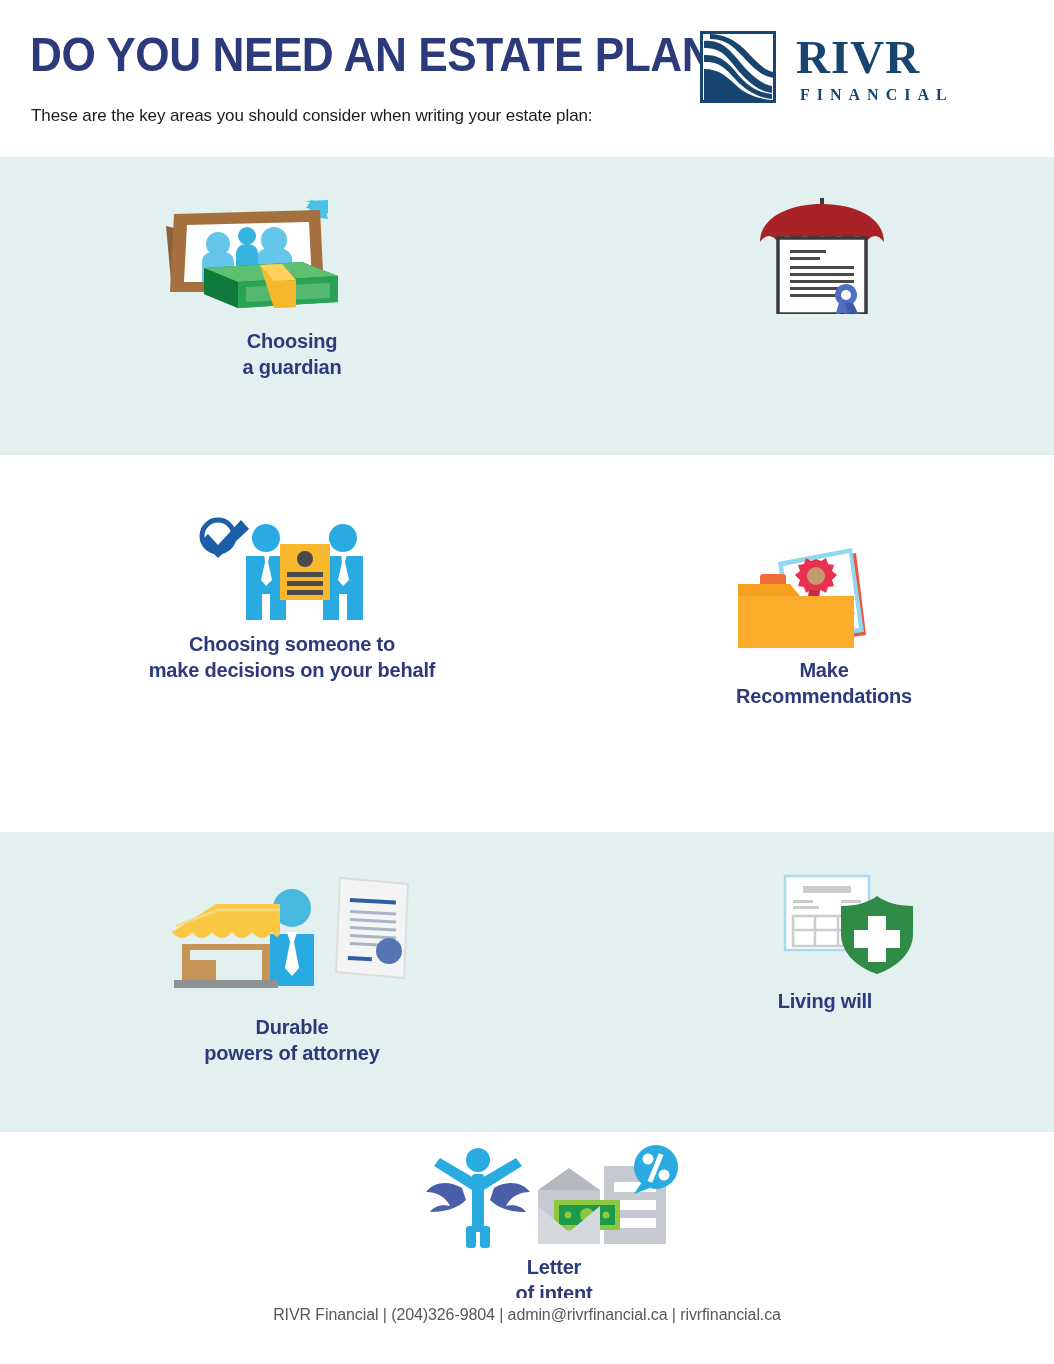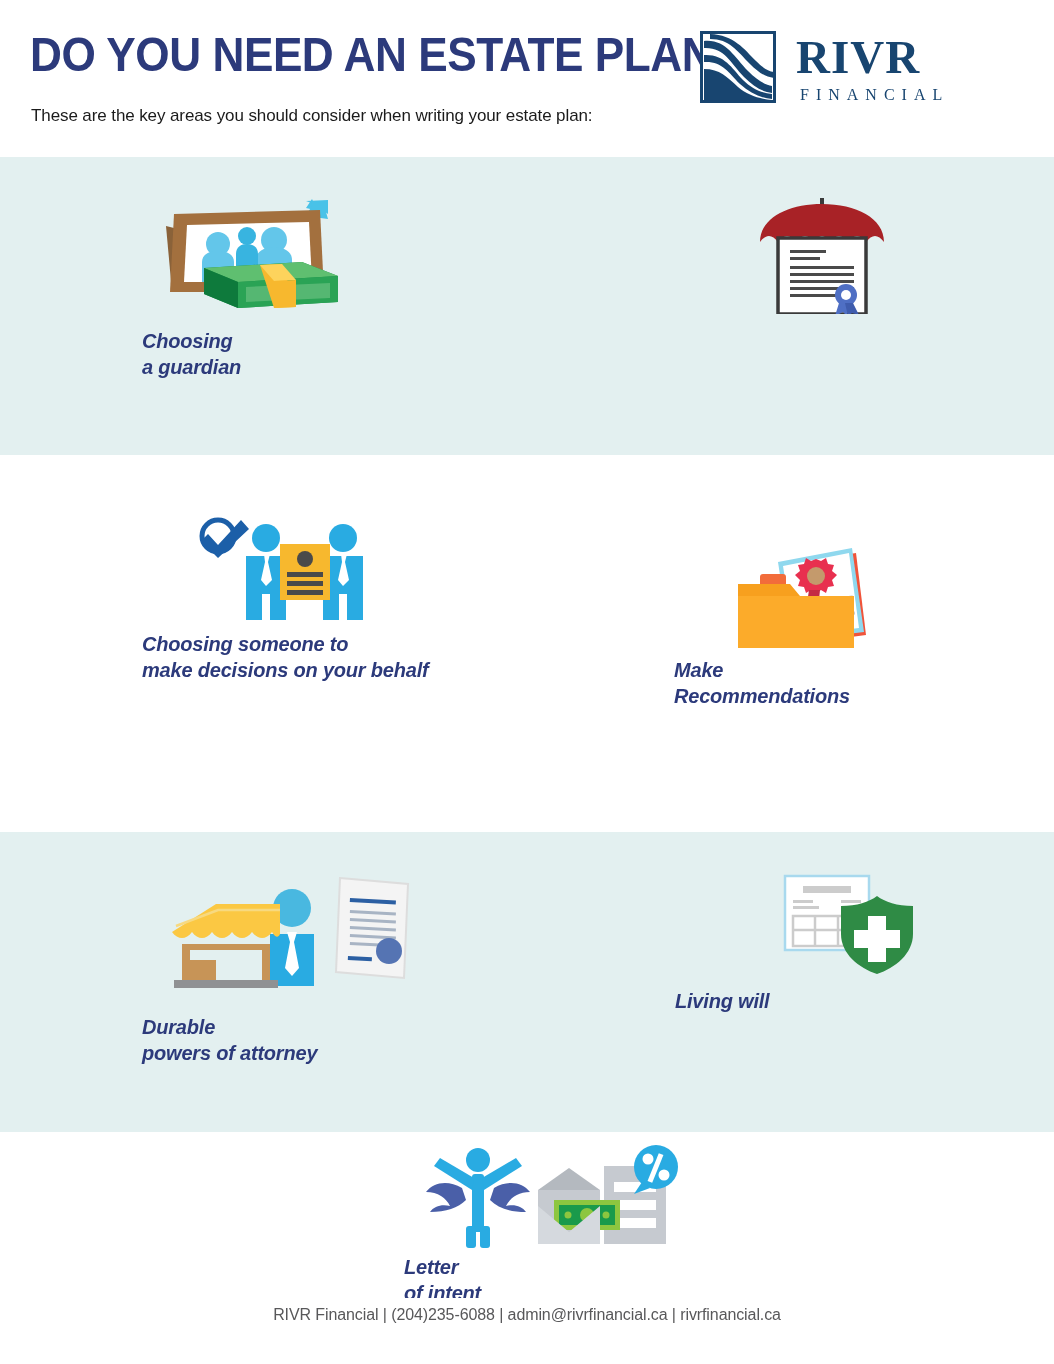--- a/index.html
+++ b/index.html
@@ -64,41 +64,40 @@
     font-weight: bold;
     color: #184570;
     letter-spacing: 1px;
     line-height: 50px;
   }
   .logo-sub {
     position: absolute;
     left: 100px; top: 55px;
     font-family: "Liberation Serif", serif;
     font-size: 16px;
-    font-weight: normal;
+    font-weight: bold;
     color: #184570;
     letter-spacing: 7px;
     line-height: 18px;
   }
 
   
   .band {
     position: absolute;
     left: 0;
     width: 1054px;
     background: #e3f0f0;
   }
   .band-1 { top: 157px;  height: 298px; }
   .band-2 { top: 832px;  height: 300px; }
 
   
   .cell {
     position: absolute;
-    text-align: left;
-    font-style: italic;
+    text-align: center;
   }
   .icon-box {
     position: relative;
     margin: 0 auto;
   }
   .cell-label {
     font-size: 20px;
     font-weight: bold;
     color: #2c3a7b;
     line-height: 26px;
@@ -413,16 +412,16 @@
           <circle cx="260" cy="33" r="5.5"></circle>
           <rect x="249" y="11" width="5" height="30" transform="rotate(22 251.5 26)"></rect>
         </g>
       </svg>
     </div>
     <div class="cell-label lbl-letter">Letter
 of intent</div>
   </div>
 
   <div class="footer">
-    <div class="footer-text">RIVR Financial | (204)235-6088 | admin@rivrfinancial.ca | rivrfinancial.ca</div>
+    <div class="footer-text">RIVR Financial | (204)326-9804 | admin@rivrfinancial.ca | rivrfinancial.ca</div>
   </div>
 
 </div>
 
 </body></html>

